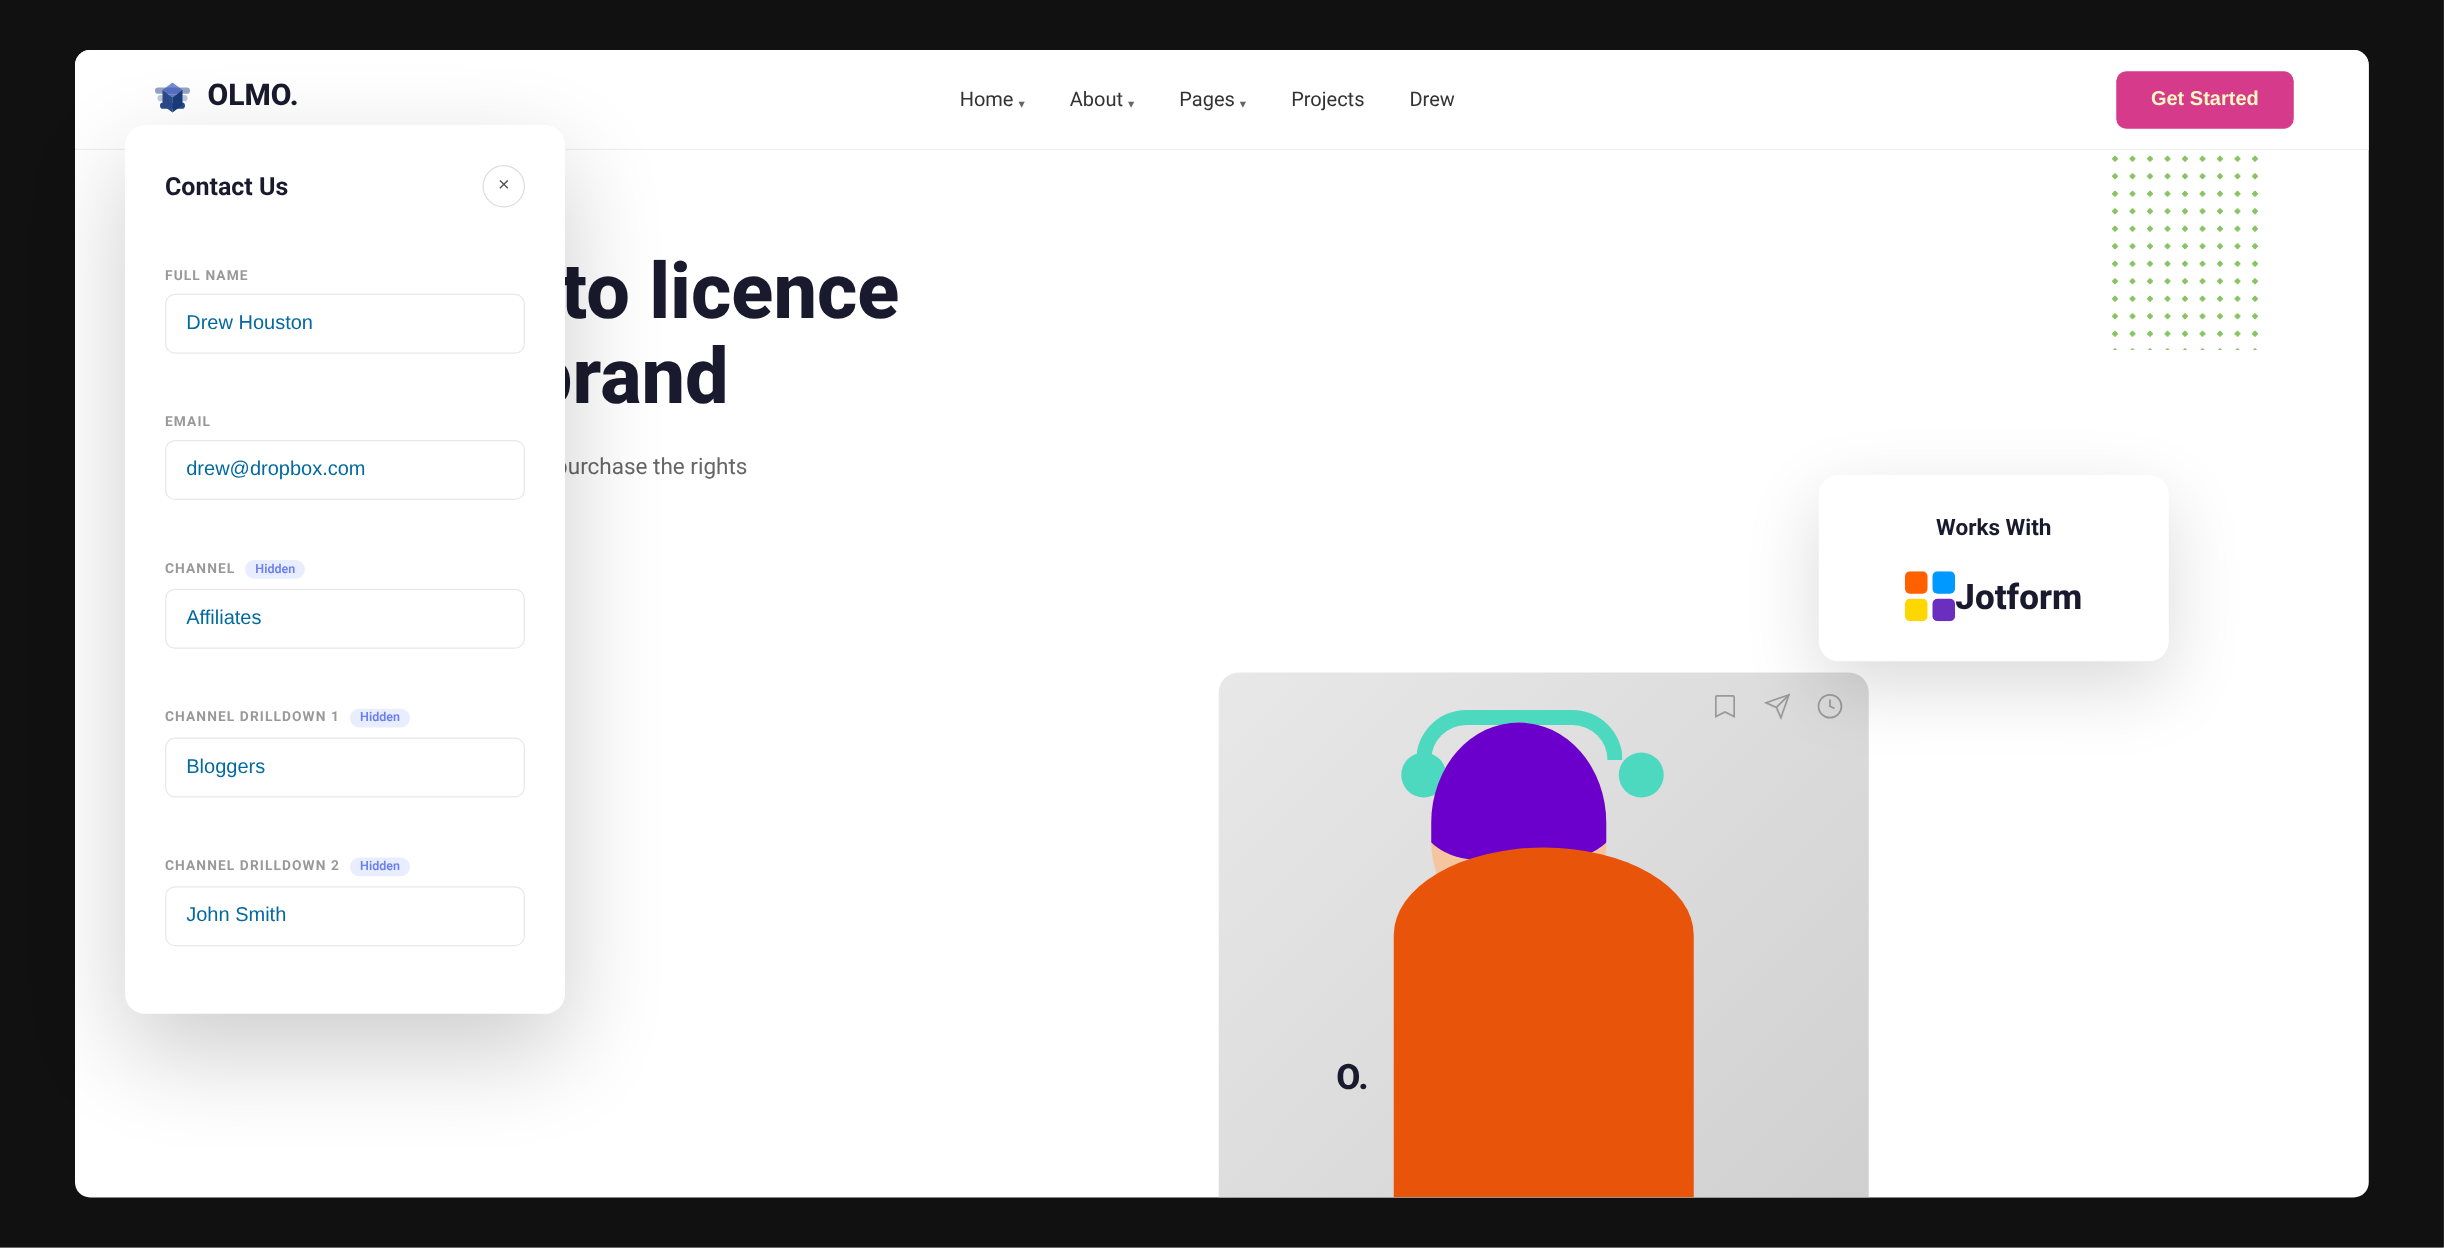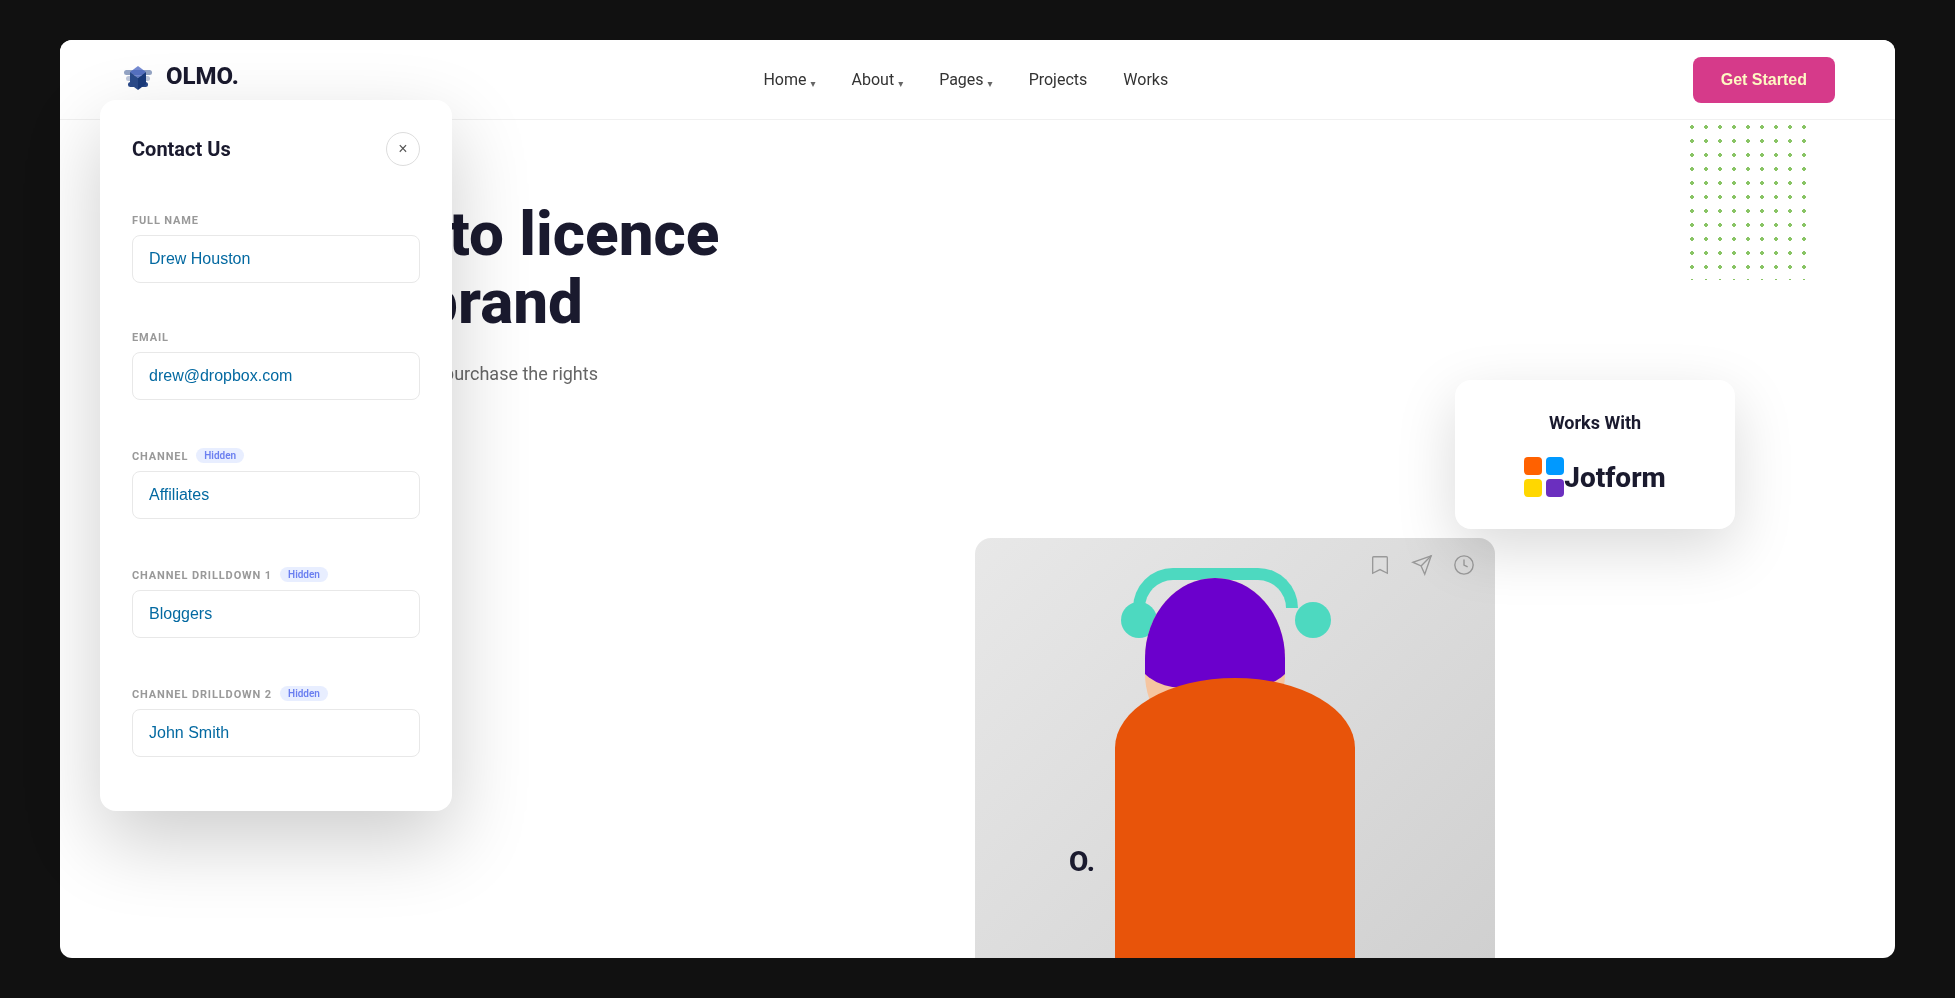--- a/index.html
+++ b/index.html
@@ -304,21 +304,21 @@
       margin-bottom: 22px;
     }
     .field-label {
       font-size: 11px;
       font-weight: 700;
       color: #999;
       letter-spacing: 0.08em;
       text-transform: uppercase;
       margin-bottom: 8px;
       display: flex;
-      align-items: flex-end;
+      align-items: flex-start;
       gap: 8px;
       margin-top: 48px;
     }
     .badge {
       font-size: 10px;
       font-weight: 600;
       padding: 2px 8px;
       border-radius: 12px;
       letter-spacing: 0;
       text-transform: none;
@@ -372,21 +372,21 @@
         <span class="chevron">▾</span>
       </span>
       <span class="nav-link">
         <span>Pages</span>
         <span class="chevron">▾</span>
       </span>
       <span class="nav-link">
         <span>Projects</span>
       </span>
       <span class="nav-link">
-        <span>Works</span>
+        <span>Drew</span>
       </span>
     </div>
 
     <button class="get-started-btn">Get Started</button>
   </nav>
 
   <div class="hero-section">
     <h1 class="hero-title">
       <span>asiest way to licence</span><br>
       <span>c for your brand</span>

